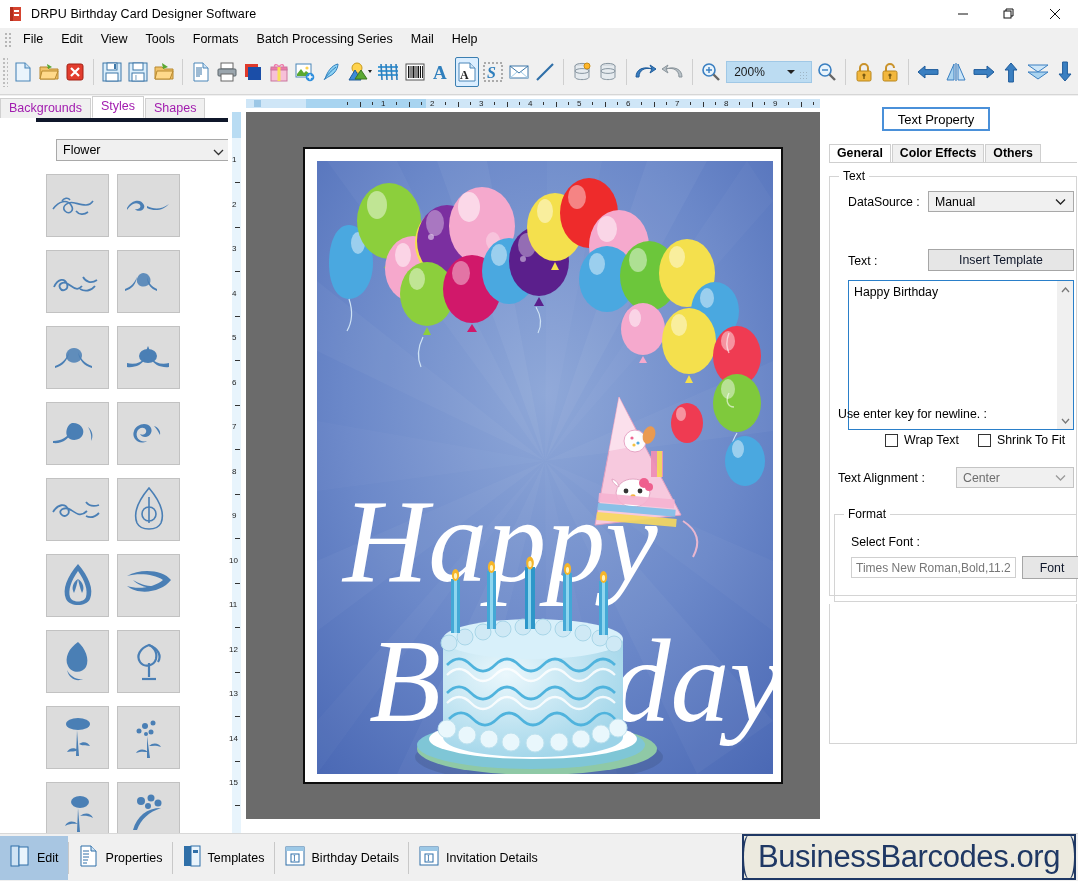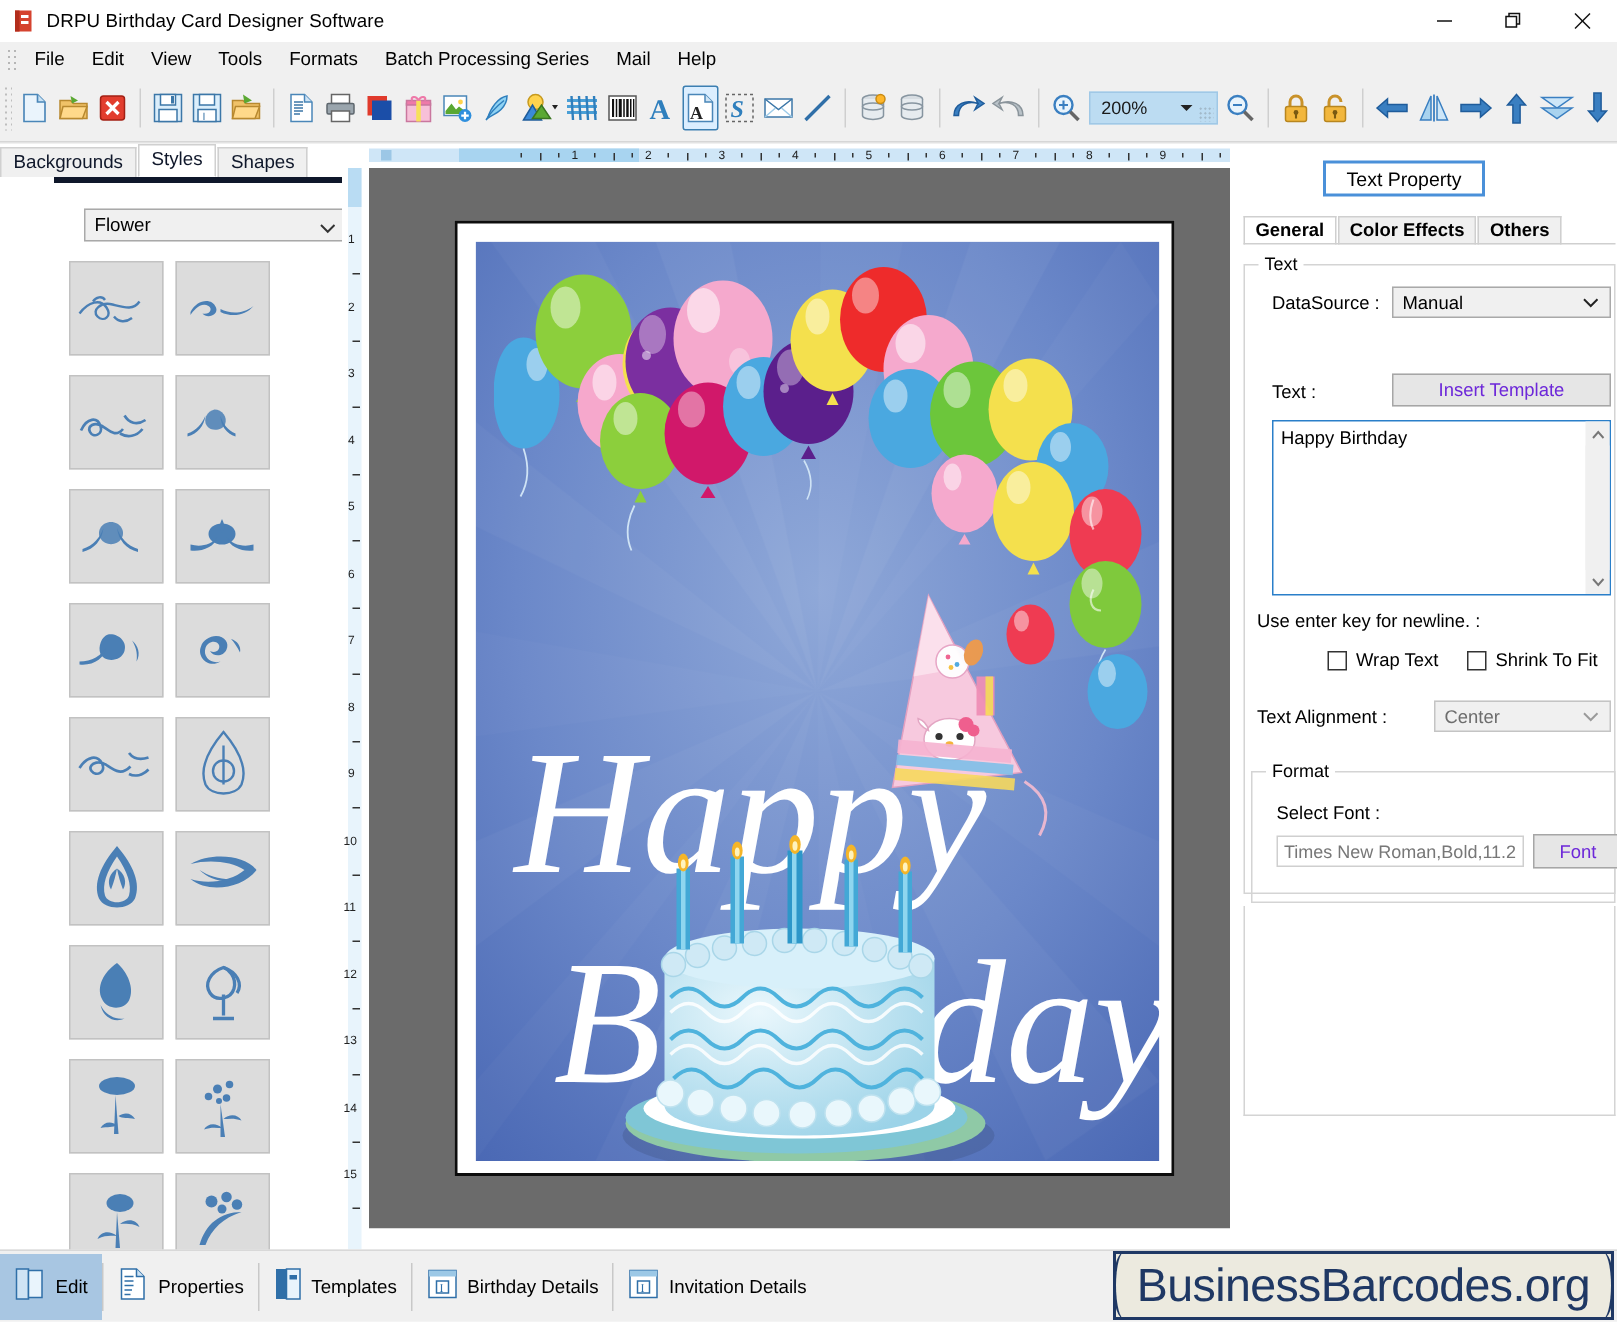--- a/index.html
+++ b/index.html
@@ -60,21 +60,21 @@
     border-top:4px solid #222;
   }
   .zoom-combo .zgrip { position:absolute; right:2px; bottom:1px; width:10px; height:10px;
     background-image:radial-gradient(#9fb6c6 35%, transparent 36%); background-size:3px 3px;}
 
   
   .left-panel { position:absolute; left:0; top:96px; width:228px; height:737px; background:#ffffff; }
   .tabstrip { position:absolute; left:0; top:0; width:228px; height:22px; display:flex;
     align-items:flex-end; background:#ffffff; }
   .ltab { height:20px; padding:2px 8px 1px 8px; font-size:12.5px; background:#f0f0f0;
-    border:1px solid #d0d0d0; border-bottom:none; margin-right:1px; color:#0f172a; cursor:default;}
+    border:1px solid #d0d0d0; border-bottom:none; margin-right:1px; color:#a21caf; cursor:default;}
   .ltab.active { background:#ffffff; height:22px; border-bottom:1px solid #fff;
     position:relative; z-index:3; }
   .panel-body { position:absolute; left:0; top:22px; width:228px; height:552px;
     background:#ffffff; border-top:4px solid #0f172a;margin-left:36px; }
 
   .cat-select {
     position:absolute; left:20px; top:17px; width:175px; height:22px;
     background:#f0f0f0; border:1px solid #a9a9a9; display:flex; align-items:center;
     font-size:12.5px; padding-left:6px; color:#000;
   }
@@ -135,21 +135,21 @@
 
   .groupbox { position:absolute; border:1px solid #d4d4d4; }
   .groupbox > .gb-label { position:absolute; left:9px; top:-8px; background:#ffffff;
       padding:0 4px; font-size:12px; color:#000; }
   .fld-label { position:absolute; font-size:12.3px; color:#000; }
   .combo { position:absolute; background:#f0f0f0; border:1px solid #a9a9a9;
       display:flex; align-items:center; padding-left:6px; font-size:12.3px; color:#000; }
   .combo.disabled { color:#6d6d6d; border-color:#c4c4c4; }
   .combo .chev { position:absolute; right:7px; top:50%; transform:translateY(-50%); }
   .btn { position:absolute; background:#e6e6e6; border:1px solid #a6a6a6;
-     display:flex; align-items:center; justify-content:center; font-size:12.3px; color:#6d28d9;}
+     display:flex; align-items:center; justify-content:center; font-size:12.3px; color:#0f172a;}
   .textarea { position:absolute; background:#ffffff; border:1px solid #2a7fc9; }
   .textarea .txt { position:absolute; left:5px; top:4px; font-size:12.3px; color:#000; }
   .ta-scroll { position:absolute; right:0; top:0; width:16px; height:100%; background:#f0f0f0; }
   .ta-scroll .a { position:absolute; left:0; width:16px; height:16px; display:flex;
       align-items:center; justify-content:center; }
   .ta-scroll .a.top { top:0; } .ta-scroll .a.bot { bottom:0; }
   .ta-scroll .trk { position:absolute; left:0; top:16px; right:0; bottom:16px; background:#f0f0f0; }
   .chk { position:absolute; display:flex; align-items:center; font-size:12.3px; }
   .chk .box { width:13px; height:13px; border:1px solid #333; background:#fff; margin-right:6px; }
   .txtinput { position:absolute; background:#ffffff; border:1px solid #cfcfcf;
@@ -1078,21 +1078,21 @@
               <path d="M1 1.5l4.5 4.5L10 1.5" fill="none" stroke="#222" stroke-width="1.3"></path>
             </svg>
         </span>
       </div>
 
       <span class="fld-label" style="left:18px; top:77px;">Text :</span>
       <div class="btn" style="left:98px; top:72px; width:146px; height:22px;">
         <span>Insert Template</span>
       </div>
 
-      <div class="textarea" style="left:18px; top:103px; width:226px; height:117px;">
+      <div class="textarea" style="left:18px; top:103px; width:226px; height:150px;">
         <span class="txt">Happy Birthday</span>
         <div class="ta-scroll">
           <div class="a top">
             <svg width="9" height="7" viewBox="0 0 9 7">
                 <path d="M1 6l3.5-4L8 6" fill="none" stroke="#777" stroke-width="1.3"></path>
               </svg>
           </div>
           <div class="trk"></div>
           <div class="a bot">
             <svg width="9" height="7" viewBox="0 0 9 7">

